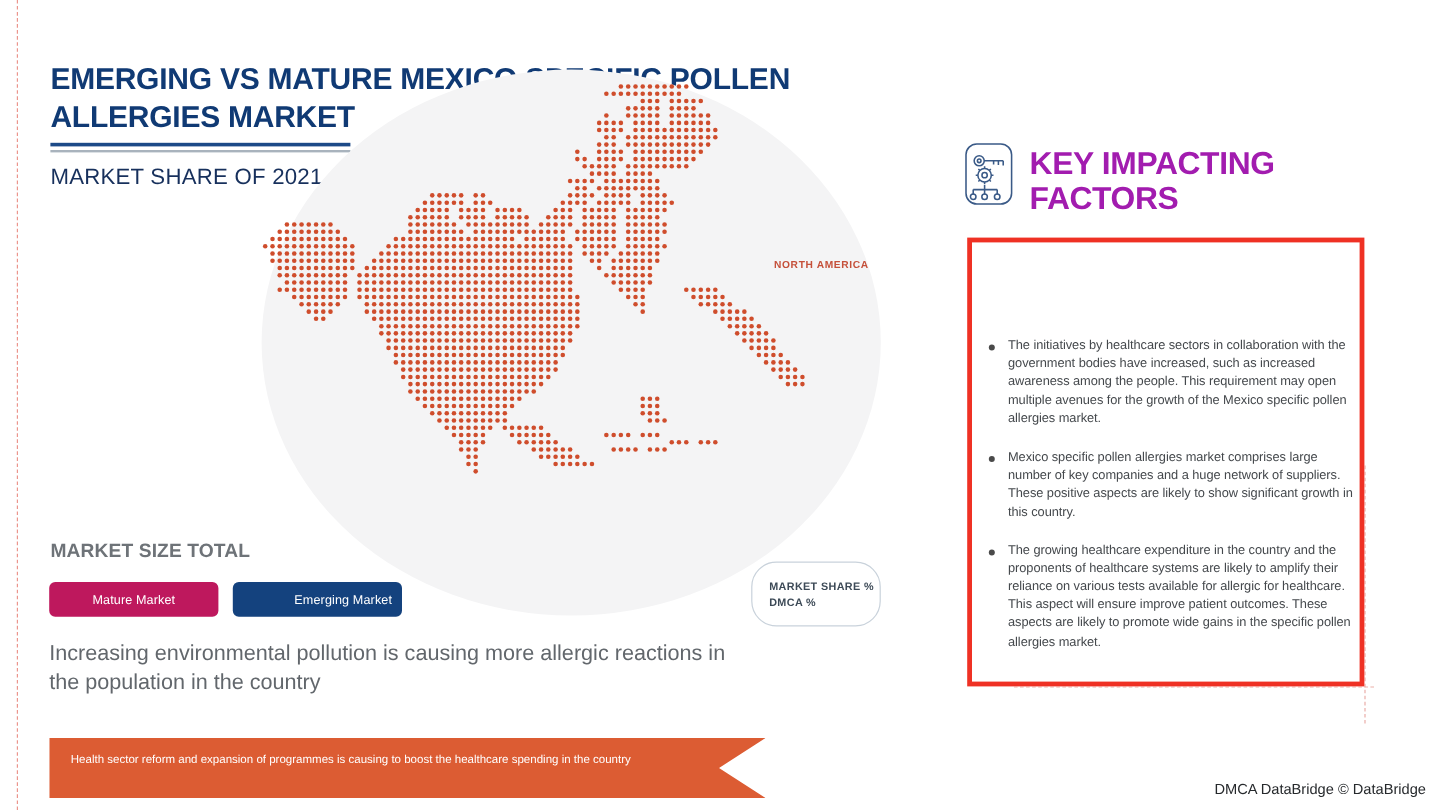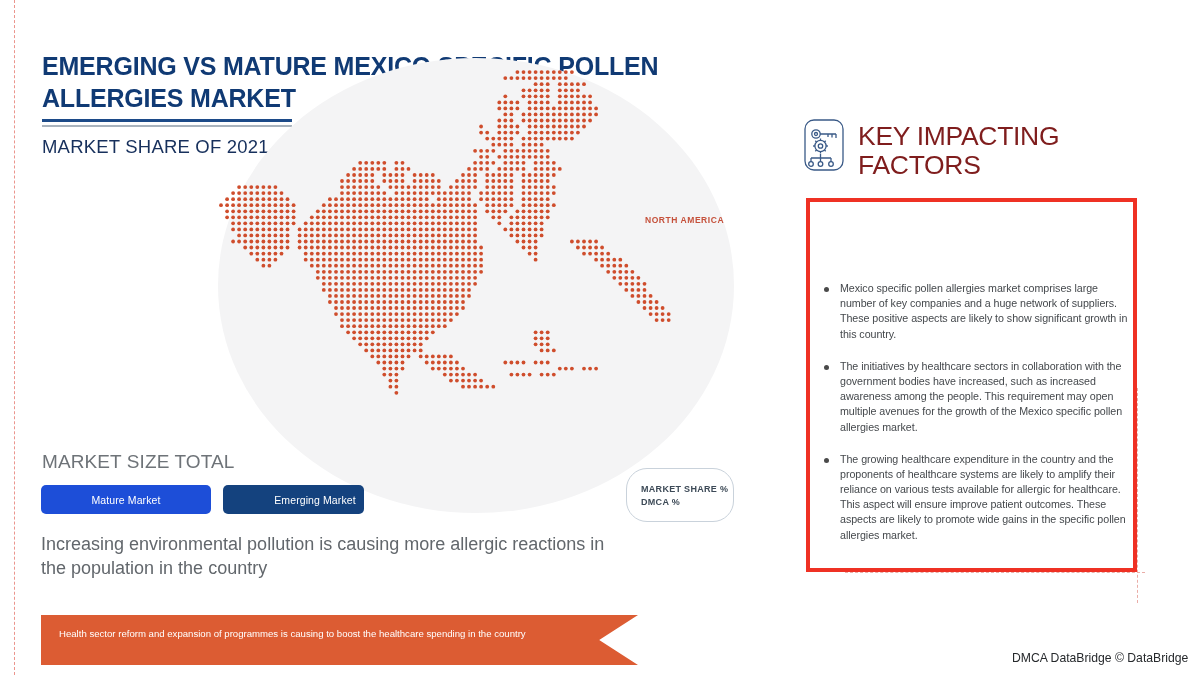--- a/index.html
+++ b/index.html
@@ -53,28 +53,28 @@
     position:absolute; left:626px; top:468px; width:108px; height:54px;
     border:1.4px solid #c9d2db; border-radius:21px;
     display:flex; flex-direction:column; justify-content:center;
     padding-left:14px; gap:3px;
   }
   .share-pill div{ font-size:9px; font-weight:bold; color:#3d4a57; letter-spacing:.3px; }
 
   
   .mst-title{
     position:absolute; left:42px; top:451px;
-    font-size:19px; font-weight:normal; color:#6e7378; letter-spacing:.1px;
+    font-size:16px; font-weight:bold; color:#6e7378; letter-spacing:.1px;
   }
   .legend-row{ position:absolute; left:41px; top:485px; display:flex; gap:12px; }
   .chip{
     height:29px; border-radius:5px; display:flex; align-items:center;
     justify-content:center; color:#fff; font-size:10.5px; letter-spacing:.1px;
   }
-  .chip-mature{ width:170px; background:#1d4ed8; }
+  .chip-mature{ width:141px; background:#be185d; }
   .chip-emerging{ width:141px; background:#14427e;padding-left:43px; }
 
   .lede{
     position:absolute; left:41px; top:533px; width:580px;
     font-size:18px; line-height:1.33; color:#62676c;
   }
 
   
   .banner{
     position:absolute; left:41px; top:615px; width:597px; height:50px;
@@ -85,21 +85,21 @@
     position:absolute; left:59px; top:627px; width:520px;
     font-size:9.6px; line-height:1.42; color:#ffffff;
   }
 
   
   .kif-icon{
     position:absolute; left:803px; top:118px; width:42px; height:54px;
   }
   .kif-title{
     position:absolute; left:858px; top:122px; width:290px;
-    color:#7f1d1d; font-size:26.5px; font-weight:normal; line-height:1.1;
+    color:#a21caf; font-size:26.5px; font-weight:bold; line-height:1.1;
     letter-spacing:-0.3px;
   }
   .red-box{
     position:absolute; left:806px; top:198px; width:331px; height:374px;
     border:4px solid #ef3124; background:#ffffff;
   }
   .bullets{
     position:absolute; left:824px; top:281px; width:305px;
   }
   .bullet{ display:flex; margin-bottom:17px; }
@@ -1493,25 +1493,25 @@
     <circle cx="17.5" cy="46" r="2.3"></circle>
     <circle cx="28" cy="46" r="2.3"></circle>
   </svg>
 </div>
 <div class="kif-title">KEY IMPACTING FACTORS</div>
 
 <div class="red-box"></div>
 <div class="bullets">
   <div class="bullet">
     <div class="bullet-dot"></div>
-    <div class="bullet-text">Mexico specific pollen allergies market comprises large number of key companies and a huge network of suppliers. These positive aspects are likely to show significant growth in this country.</div>
+    <div class="bullet-text">The initiatives by healthcare sectors in collaboration with the government bodies have increased, such as increased awareness among the people. This requirement may open multiple avenues for the growth of the  Mexico specific pollen allergies market.</div>
   </div>
   <div class="bullet">
     <div class="bullet-dot"></div>
-    <div class="bullet-text">The initiatives by healthcare sectors in collaboration with the government bodies have increased, such as increased awareness among the people. This requirement may open multiple avenues for the growth of the  Mexico specific pollen allergies market.</div>
+    <div class="bullet-text">Mexico specific pollen allergies market comprises large number of key companies and a huge network of suppliers. These positive aspects are likely to show significant growth in this country.</div>
   </div>
   <div class="bullet">
     <div class="bullet-dot"></div>
     <div class="bullet-text">The growing healthcare expenditure in the country and the proponents of healthcare systems are likely to amplify their reliance on various tests available for allergic for healthcare. This aspect will ensure improve patient outcomes. These aspects are likely to promote wide gains in the specific pollen allergies market.</div>
   </div>
 </div>
 
 <div class="footer">DMCA DataBridge © DataBridge</div>
 
 </body></html>

